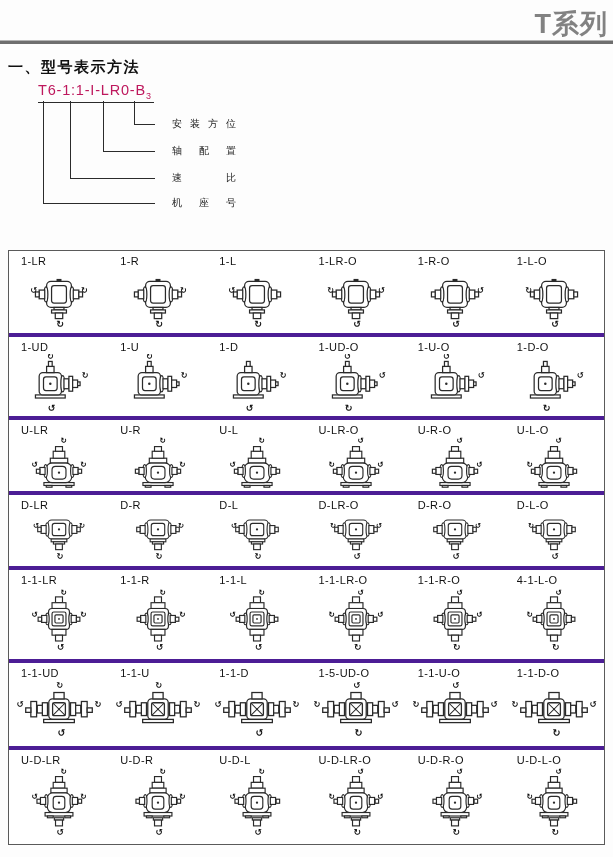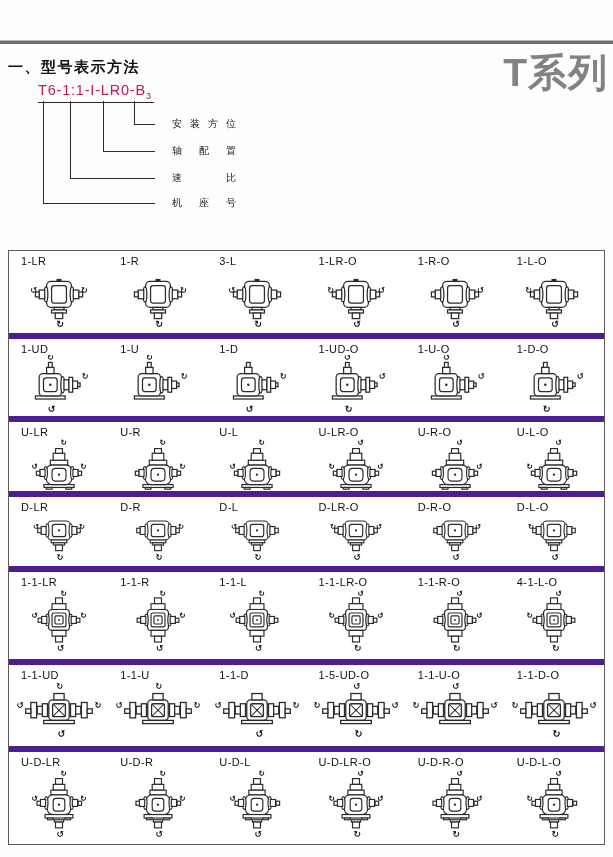--- a/index.html
+++ b/index.html
@@ -2,21 +2,21 @@
 <html><head>
 <meta charset="utf-8">
 <style>
   html,body{margin:0;padding:0;background:#e8e8e8;}
   .page{position:relative;width:613px;height:857px;background:#fdfdfd;overflow:hidden;
         font-family:"Liberation Sans",sans-serif;color:#1a1a1a;}
 
   
   .header-titles{position:absolute;right:5px;top:6px;display:flex;align-items:baseline;gap:6px;
                  color:#828282;font-weight:bold;white-space:nowrap;}
-  .series{font-size:39px;letter-spacing:1px;margin-top:40px;}
+  .series{font-size:27px;letter-spacing:1px;}
   .subtitle{font-size:15.5px;letter-spacing:1px;}
   .header-rule{position:absolute;left:0;top:40px;width:613px;height:3px;background:#6f6f6f;
                border-top:1px solid #b5b5b5;}
 
   
   .sec-h{position:absolute;left:8px;font-size:15px;font-weight:bold;color:#101010;letter-spacing:1.5px;}
   .sec1-h{top:58px;font-family:Liberation Mono, monospace;}
   .sec2-h{top:225px;}
 
   
@@ -27,21 +27,21 @@
   .hline{position:absolute;height:1px;background:#2b2b2b;}
   .callout-label{position:absolute;left:172px;width:64px;font-size:10px;color:#222;
                  text-align:justify;text-align-last:justify;}
 
   
   .axis-table{position:absolute;left:8px;top:250px;width:595px;
               display:grid;grid-template-columns:repeat(6,1fr);
               grid-template-rows:82px 83px 75px 75px 93px 87px 98px;
               border:1px solid #5a5a5a;background:#fff;}
   .cell{display:flex;flex-direction:column;align-items:center;overflow:hidden;}
-  .cell.bt{border-top:6px solid #4c1d95;}
+  .cell.bt{border-top:4px solid #4c1d95;}
   .cell-label{align-self:flex-start;margin:4px 0 0 12px;font-size:11px;letter-spacing:.4px;
               color:#111;white-space:nowrap;}
   .cell-diagram{flex:1;display:flex;align-items:center;justify-content:center;}
   .cell-diagram svg{display:block;}
   .ln{fill:#fff;stroke:#2a2a2a;stroke-width:2;}
   .ln2{fill:none;stroke:#2a2a2a;stroke-width:1.6;}
   .fl{fill:#2a2a2a;}
   text.arw{font-family:"DejaVu Sans",sans-serif;font-weight:bold;fill:#0d0d0d;}
 </style>
 </head>
@@ -113,21 +113,21 @@
             <rect x="82" y="37" width="6" height="8" rx="0" class="ln"></rect>
             <rect x="42" y="62" width="16" height="4" rx="0" class="ln"></rect>
             <rect x="38" y="66" width="24" height="5" rx="0" class="ln"></rect>
             <rect x="44" y="71" width="12" height="9" rx="0" class="ln"></rect>
             <text x="91" y="38" text-anchor="middle" class="arw" font-size="13">↻</text>
             <text x="52" y="94" text-anchor="middle" class="arw" font-size="15">↻</text>
           </svg>
         </div>
       </div>
       <div class="cell">
-        <span class="cell-label">3-L</span>
+        <span class="cell-label">1-L</span>
         <div class="cell-diagram">
           <svg viewBox="0 0 100 100" style="width:62px;height:62px">
             <rect x="30" y="20" width="40" height="42" rx="7" class="ln"></rect>
             <rect x="38" y="27" width="24" height="28" rx="4" class="ln"></rect>
             <rect x="46" y="16" width="8" height="5" class="fl"></rect>
             <ellipse cx="29" cy="41" rx="3" ry="12" class="ln"></ellipse>
             <rect x="18" y="34" width="9" height="14" rx="0" class="ln"></rect>
             <rect x="12" y="37" width="6" height="8" rx="0" class="ln"></rect>
             <ellipse cx="71" cy="41" rx="3" ry="12" class="ln"></ellipse>
             <rect x="73" y="34" width="9" height="14" rx="0" class="ln"></rect>

